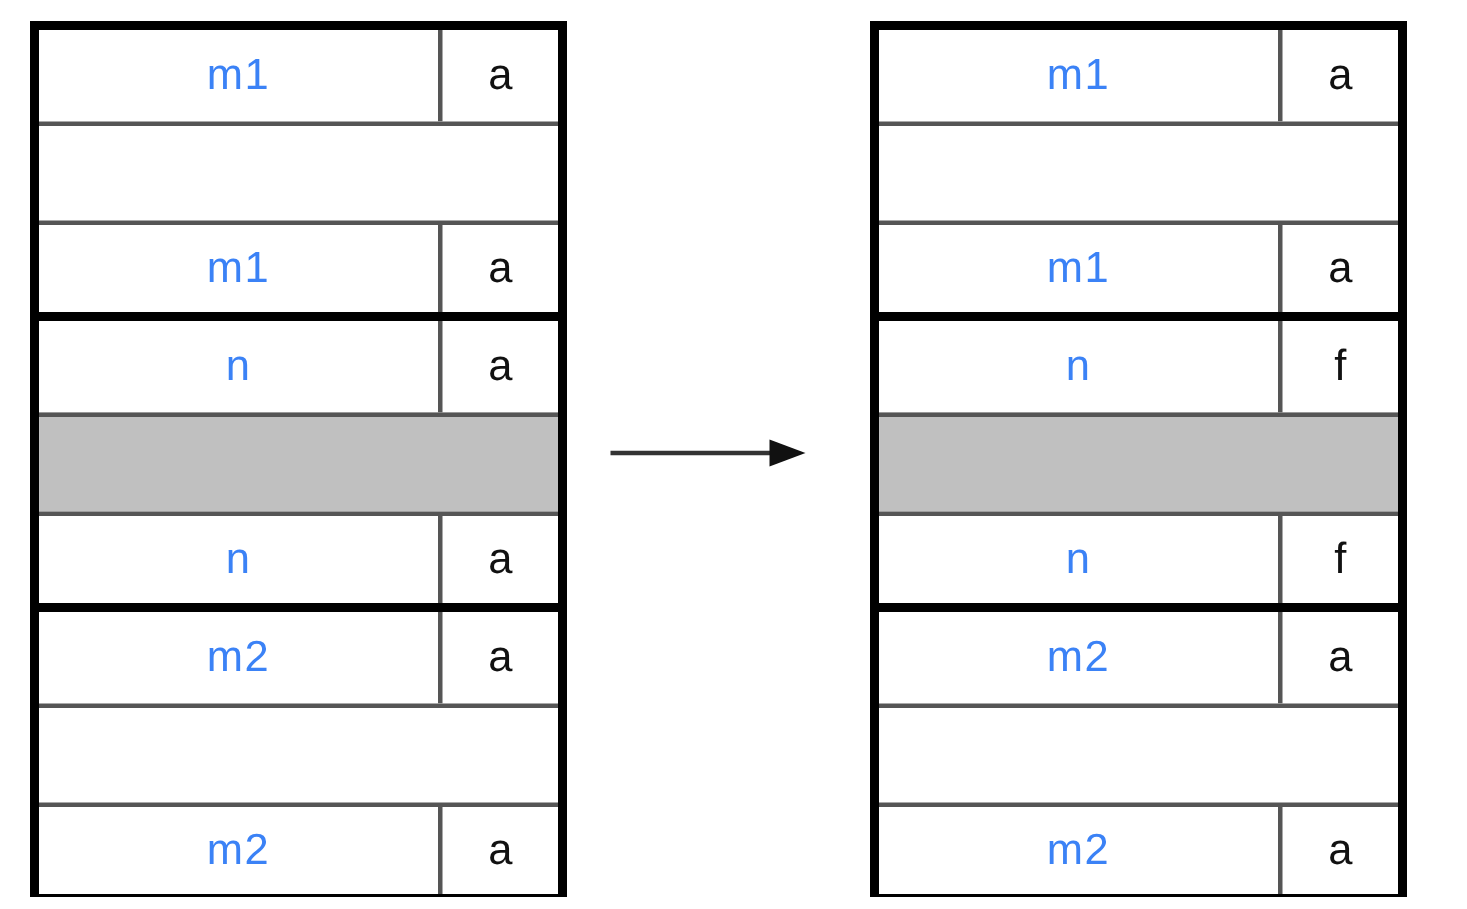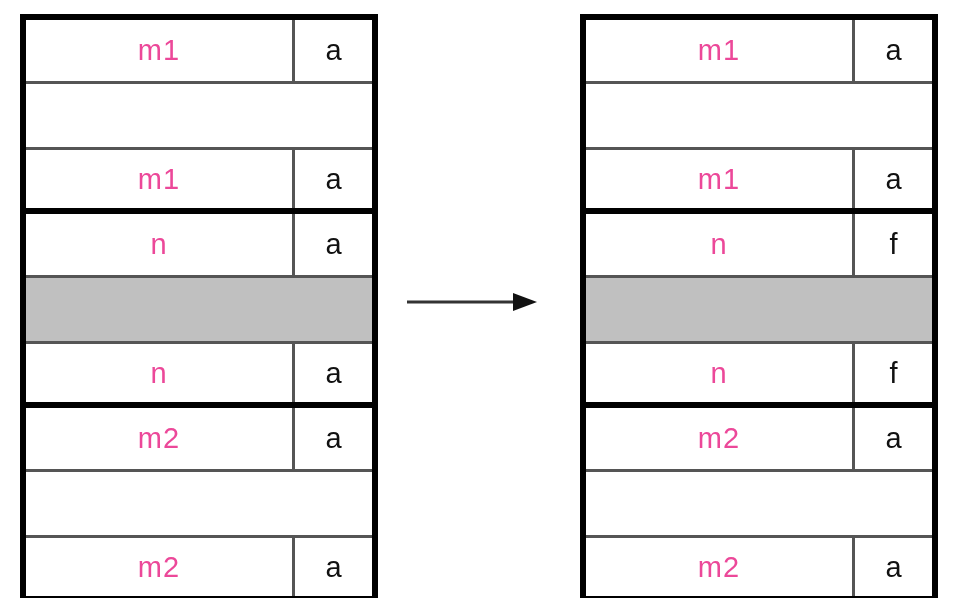--- a/index.html
+++ b/index.html
@@ -57,21 +57,21 @@
     background: #c0c0c0;
   }
 
   .cell-main {
     box-sizing: border-box;
     flex: 1 1 auto;
     display: flex;
     align-items: center;
     justify-content: center;
     font-size: 29px;
-    color: #ec4899;
+    color: #3b82f6;
     letter-spacing: 1px;
     overflow: hidden;
   }
   .cell-side {
     box-sizing: border-box;
     flex: 0 0 80px;
     display: flex;
     align-items: center;
     justify-content: center;
     font-size: 29px;

